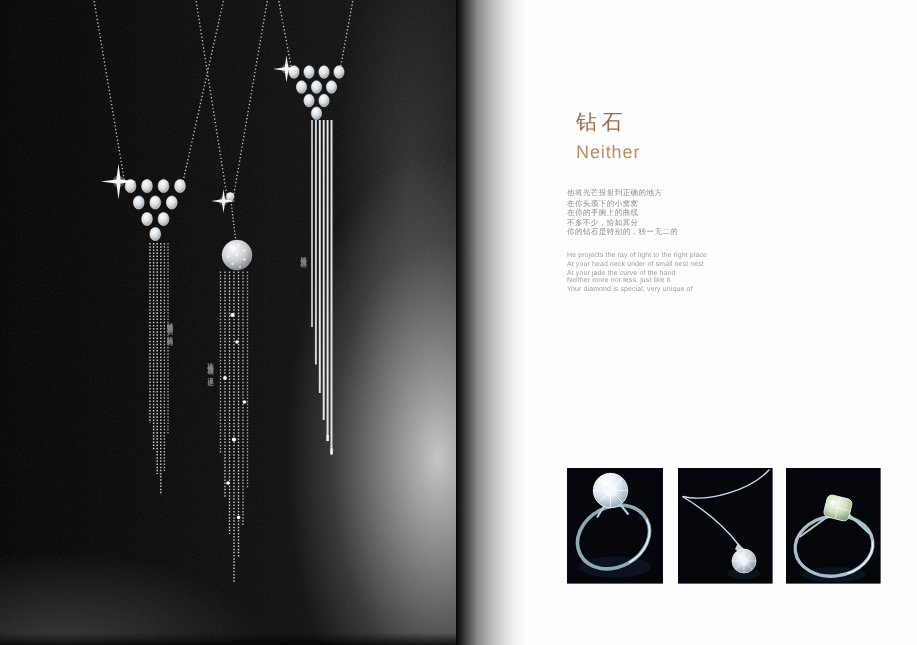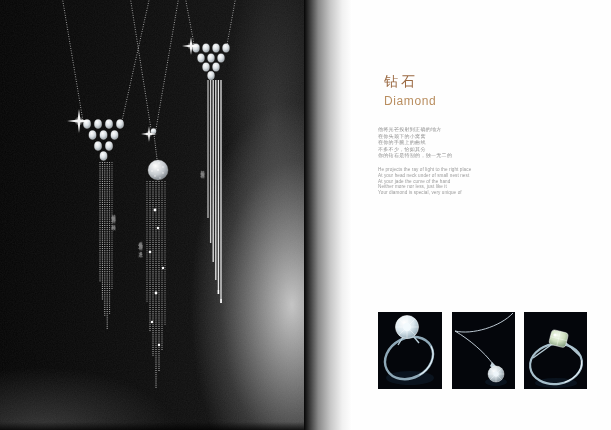--- a/index.html
+++ b/index.html
@@ -196,21 +196,21 @@
 
     <div class="bottom-shade"></div>
   </div>
 
   <div class="spine"></div>
 
   <div class="right-page"></div>
 
   <div class="title-block">
     <div class="title-cn">钻石</div>
-    <div class="title-en">Diamond</div>
+    <div class="title-en">Neither</div>
   </div>
 
   <div class="cn-para">
     <div>他将光芒投射到正确的地方</div>
     <div>在你头颈下的小窝窝</div>
     <div>在你的手腕上的曲线</div>
     <div>不多不少，恰如其分</div>
     <div>你的钻石是特别的，独一无二的</div>
   </div>
 

